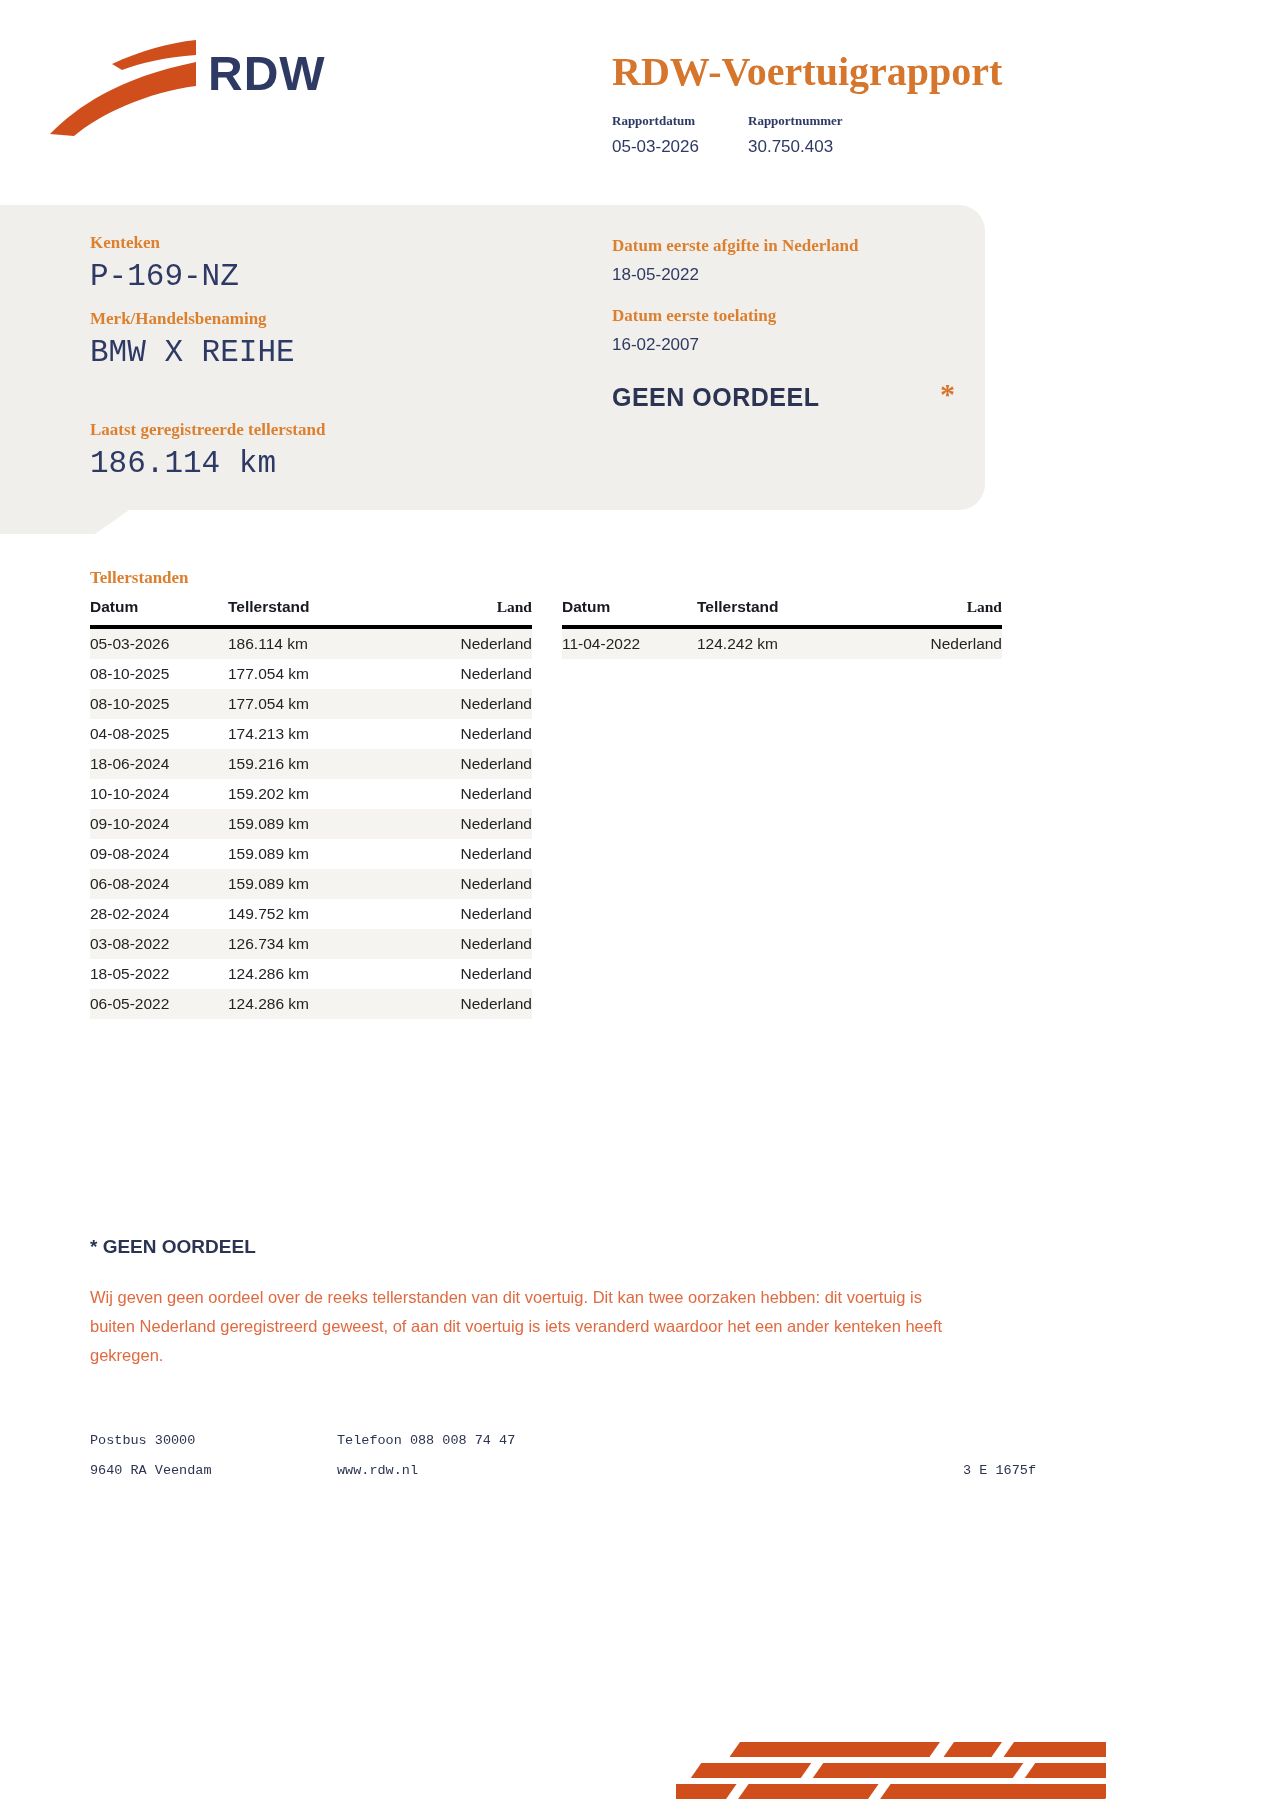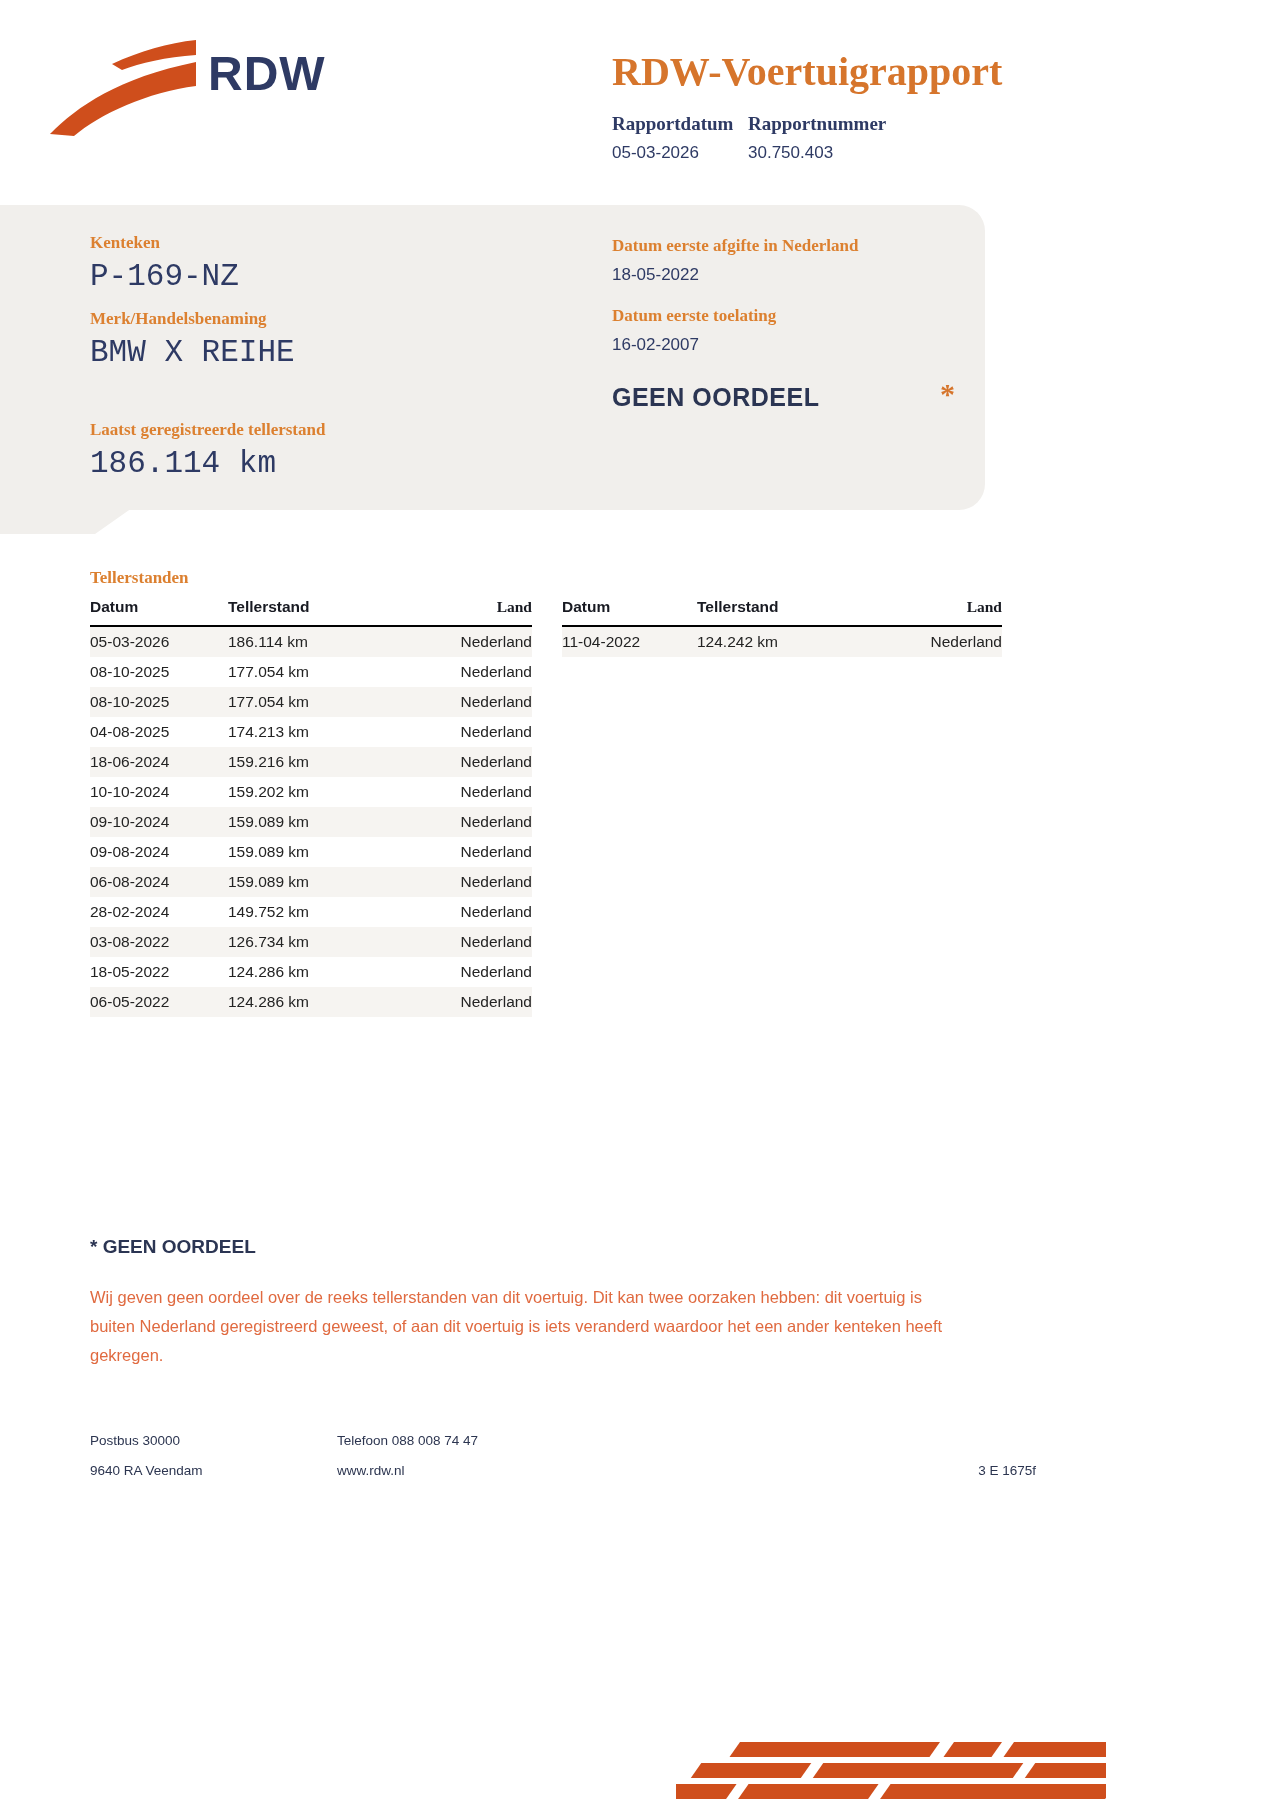--- a/index.html
+++ b/index.html
@@ -21,21 +21,21 @@
   .abs{position:absolute;}
   .brand-fill{fill:var(--brand-orange);}
 
   
   .logo{left:48px;top:34px;display:flex;align-items:flex-start;}
   .logo-text{font-weight:bold;font-size:48px;letter-spacing:1px;color:var(--navy);margin:12px 0 0 10px;}
   .title-block{left:612px;top:48px;width:560px;}
   .report-title{font-size:40px;font-weight:bold;color:var(--heading-orange);margin:0;}
   .meta-row{display:flex;margin-top:18px;}
   .meta-col1{width:136px;}
-  .meta-label{font-weight:bold;font-size:19px;color:var(--navy);font-family:"Liberation Serif",serif;}
+  .meta-label{font-weight:bold;font-size:13px;color:var(--navy);font-family:"Liberation Serif",serif;}
   .meta-value{font-size:17px;color:var(--navy);margin-top:8px;}
 
   
   .panel{left:0;top:205px;width:985px;height:305px;background:var(--panel-bg);
     border-radius:0 26px 26px 0;}
   .panel-tab{left:0;top:508px;width:132px;height:26px;background:var(--panel-bg);
     clip-path:polygon(0 0,100% 0,72% 100%,0 100%);}
   .panel .col-left{position:absolute;left:90px;top:28px;}
   .panel .col-right{position:absolute;left:612px;top:31px;width:330px;}
   .field-label{font-family:"Liberation Serif",serif;font-weight:bold;font-size:17px;color:var(--label-orange);}
@@ -44,32 +44,32 @@
   .small-val{font-size:17px;color:var(--navy);margin:9px 0 21px;}
   .oordeel{font-size:25px;font-weight:bold;letter-spacing:.5px;color:#2b3553;margin-top:28px;}
   .oordeel-star{position:absolute;right:30px;top:172px;font-size:30px;font-weight:bold;color:var(--heading-orange);font-family:"Liberation Serif",serif;}
 
   
   .section-title{left:90px;top:568px;font-weight:bold;font-size:17px;color:var(--label-orange);}
   .table-wrap-left{left:90px;top:594px;width:442px;}
   .table-wrap-right{left:562px;top:594px;width:440px;}
   table{border-collapse:collapse;width:100%;font-size:15.5px;color:var(--table-text);}
   thead th{text-align:left;font-weight:bold;font-size:15.5px;color:#181a22;
-    padding:4px 0 9px;border-bottom:2px solid #000000;}
+    padding:4px 0 9px;border-bottom:4px solid #000000;}
   thead th:last-child{text-align:right;font-family:Liberation Serif, serif;}
   td{padding:6px 0;}
   td:last-child{text-align:right;}
   tbody tr:nth-child(odd){background:var(--row-stripe);}
 
   
   .footnote-title{left:90px;top:1236px;font-size:19px;font-weight:bold;color:#2b3553;}
   .footnote-text{left:90px;top:1266px;width:860px;font-size:16.5px;line-height:29px;color:var(--body-orange);}
 
   
-  .footer-item{font-size:13.5px;color:#2c3550;}
+  .footer-item{font-size:13.5px;color:#2c3550;font-family:Liberation Mono, monospace;}
   .f-pobox{left:90px;top:1433px;}
   .f-phone{left:337px;top:1433px;}
   .f-city{left:90px;top:1463px;}
   .f-site{left:337px;top:1463px;text-decoration:none;color:#2c3550;}
   .f-code{left:936px;top:1463px;width:100px;text-align:right;}
 
   .stripes{left:676px;top:1742px;}
 </style>
 </head>
 <body>

